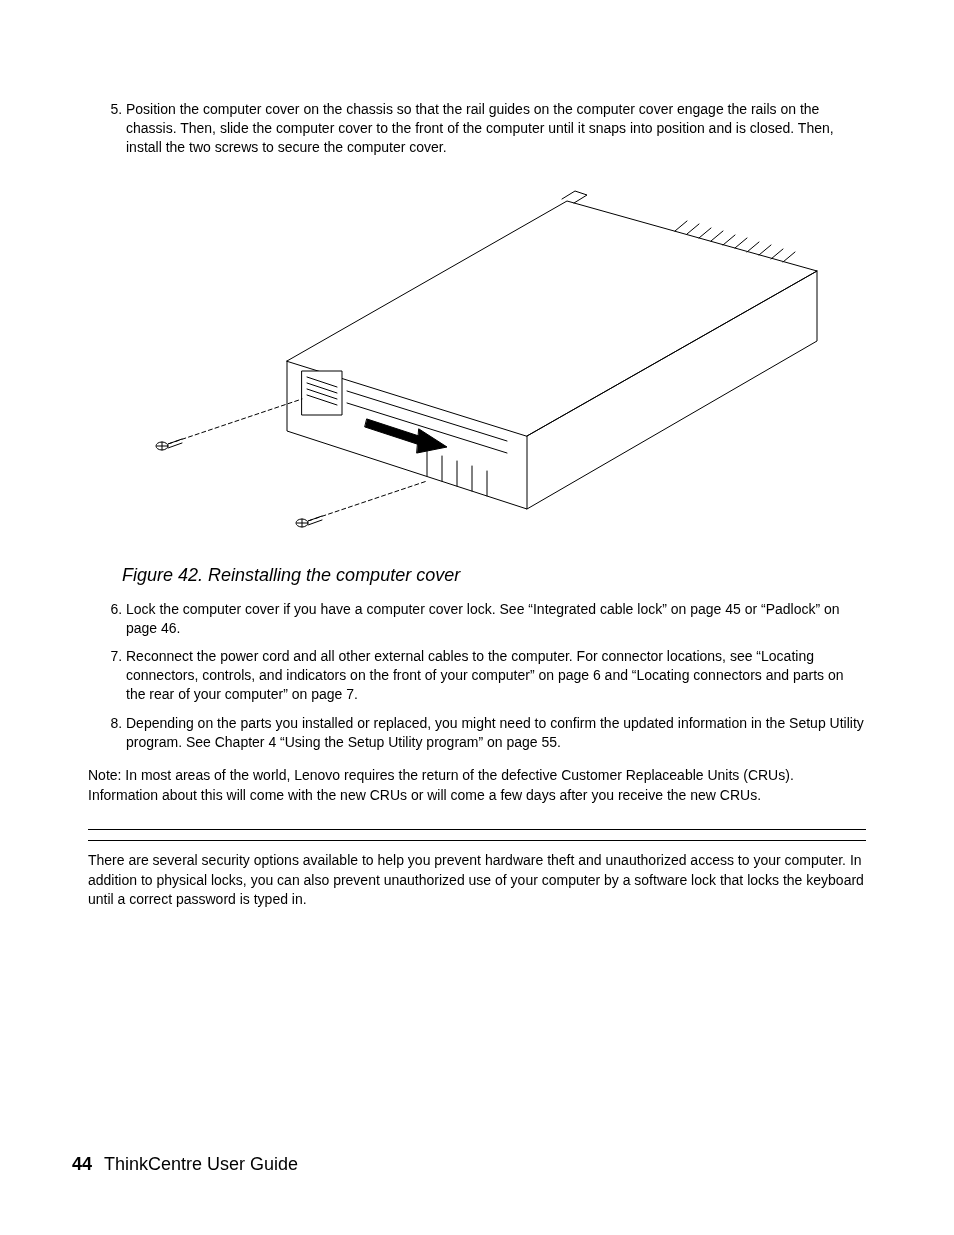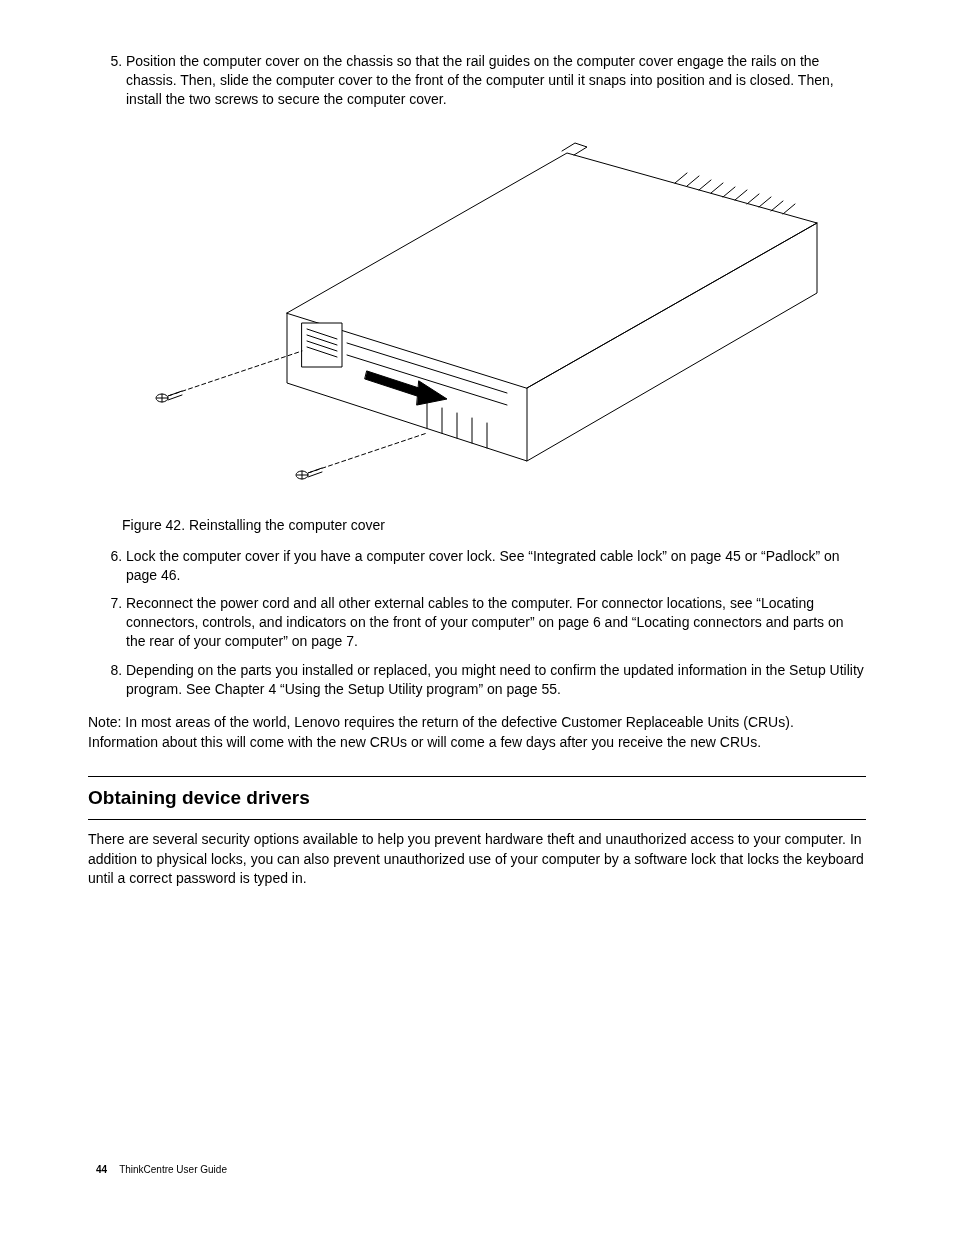--- a/index.html
+++ b/index.html
@@ -6,41 +6,42 @@
     font-family: Arial, Helvetica, sans-serif;
     font-size: 14px;
     color: #000;
     background: #fff;
     margin: 0;
     padding: 0;
   }
   .page {
     width: 954px;
     height: 1235px;
-    padding: 52px 88px 40px 88px;
+    padding: 100px 88px 40px 88px;
     box-sizing: border-box;
     position: relative;
   }
   ol.steps {
     list-style: decimal;
     padding-left: 38px;
     margin: 0 0 14px 0;
   }
   ol.steps li {
     margin-bottom: 10px;
     line-height: 1.35;
   }
   .fig {
     width: 700px;
     height: 380px;
     margin: 12px auto 14px auto;
     display: block;
   }
   .fig-caption {
-    font-size: 14px;
+    font-style: italic;
+    font-size: 18px;
     margin: 4px 0 14px 34px;
   }
   .note {
     line-height: 1.4;
     margin: 10px 0 24px 0;
   }
   .note b {
     font-weight: normal;
   }
   hr.sec-rule {
@@ -53,22 +54,22 @@
     font-weight: bold;
     margin: 0 0 10px 0;
   }
   p.sec-body {
     line-height: 1.4;
     margin: 0 0 22px 0;
   }
   .footer {
     position: absolute;
     bottom: 60px;
-    left: 96px;
-    font-size: 10px;
+    left: 72px;
+    font-size: 18px;
   }
   .footer b {
     font-weight: bold;
     margin-right: 12px;
   }
 </style>
 </head>
 <body>
 
 <div class="page">
@@ -150,21 +151,20 @@
     <li>Lock the computer cover if you have a computer cover lock. See “Integrated cable lock” on page 45 or “Padlock” on page 46.</li>
     <li>Reconnect the power cord and all other external cables to the computer. For connector locations, see “Locating connectors, controls, and indicators on the front of your computer” on page 6 and “Locating connectors and parts on the rear of your computer” on page 7.</li>
     <li>Depending on the parts you installed or replaced, you might need to confirm the updated information in the Setup Utility program. See Chapter 4 “Using the Setup Utility program” on page 55.</li>
   </ol>
 
   <p class="note">
     <b>Note:</b><span> In most areas of the world, Lenovo requires the return of the defective Customer Replaceable Units (CRUs). Information about this will come with the new CRUs or will come a few days after you receive the new CRUs.</span>
   </p>
 
   <hr class="sec-rule">
-  <h2 class="sec-title">Obtaining device drivers</h2>
 
   <hr class="sec-rule">
   <p class="sec-body">There are several security options available to help you prevent hardware theft and unauthorized access to your computer. In addition to physical locks, you can also prevent unauthorized use of your computer by a software lock that locks the keyboard until a correct password is typed in.</p>
 
   <div class="footer">
     <b>44</b><span>ThinkCentre User Guide</span>
   </div>
 
 </div>
 

